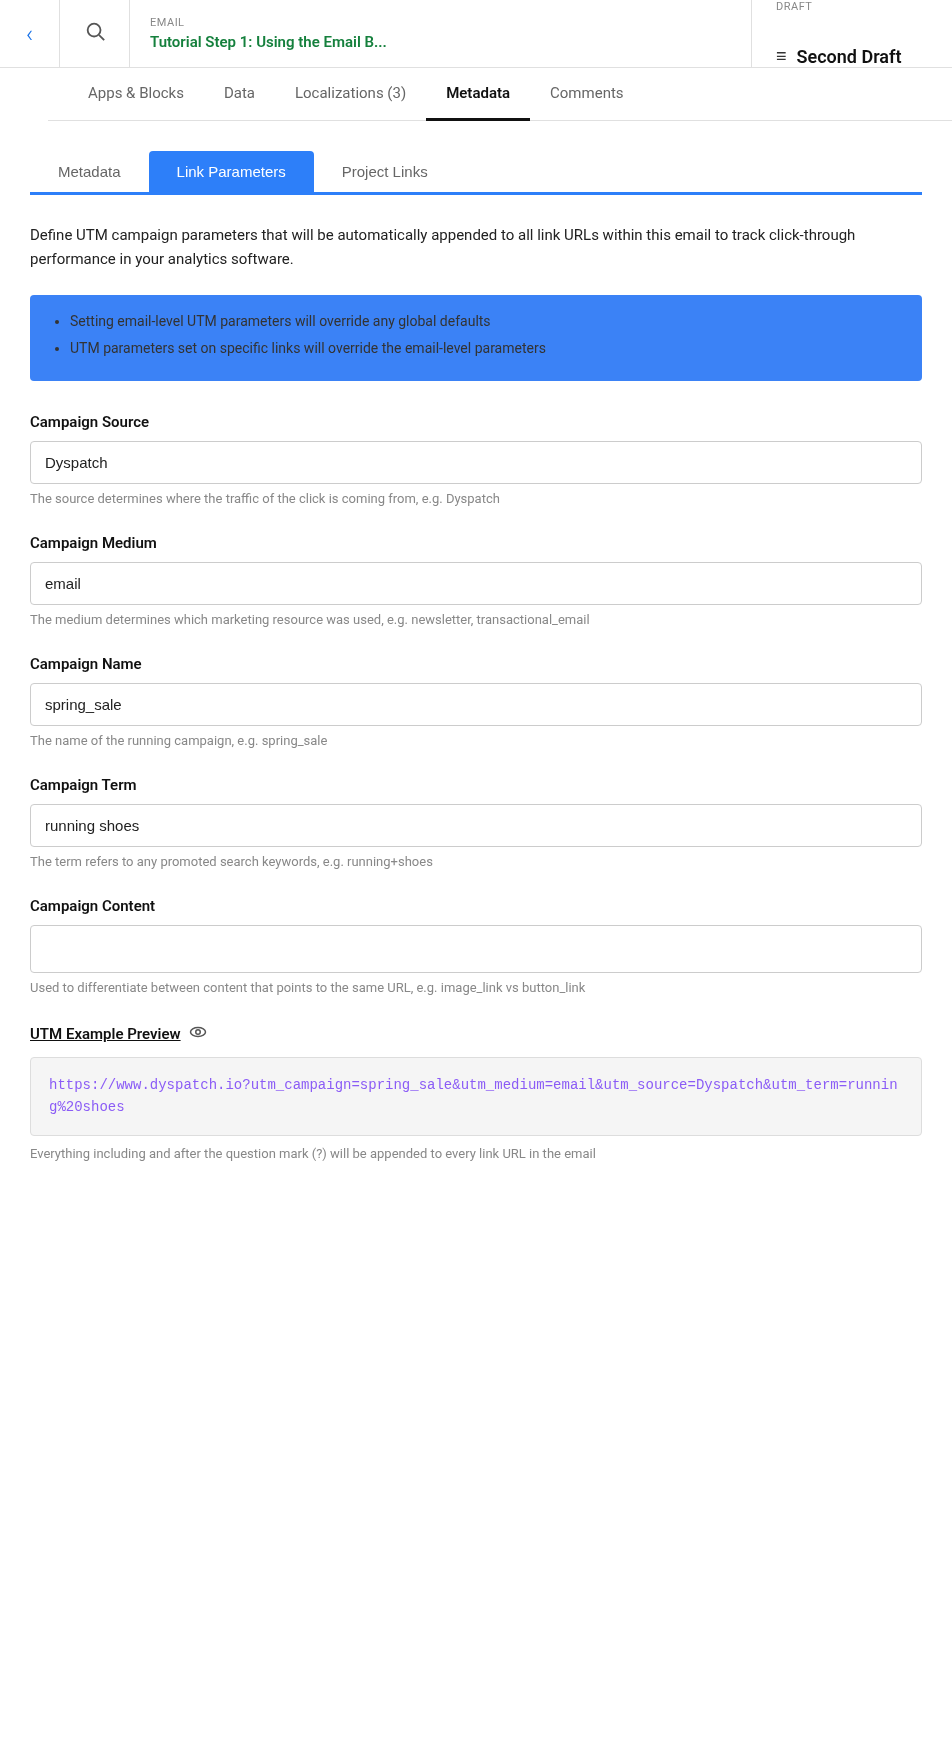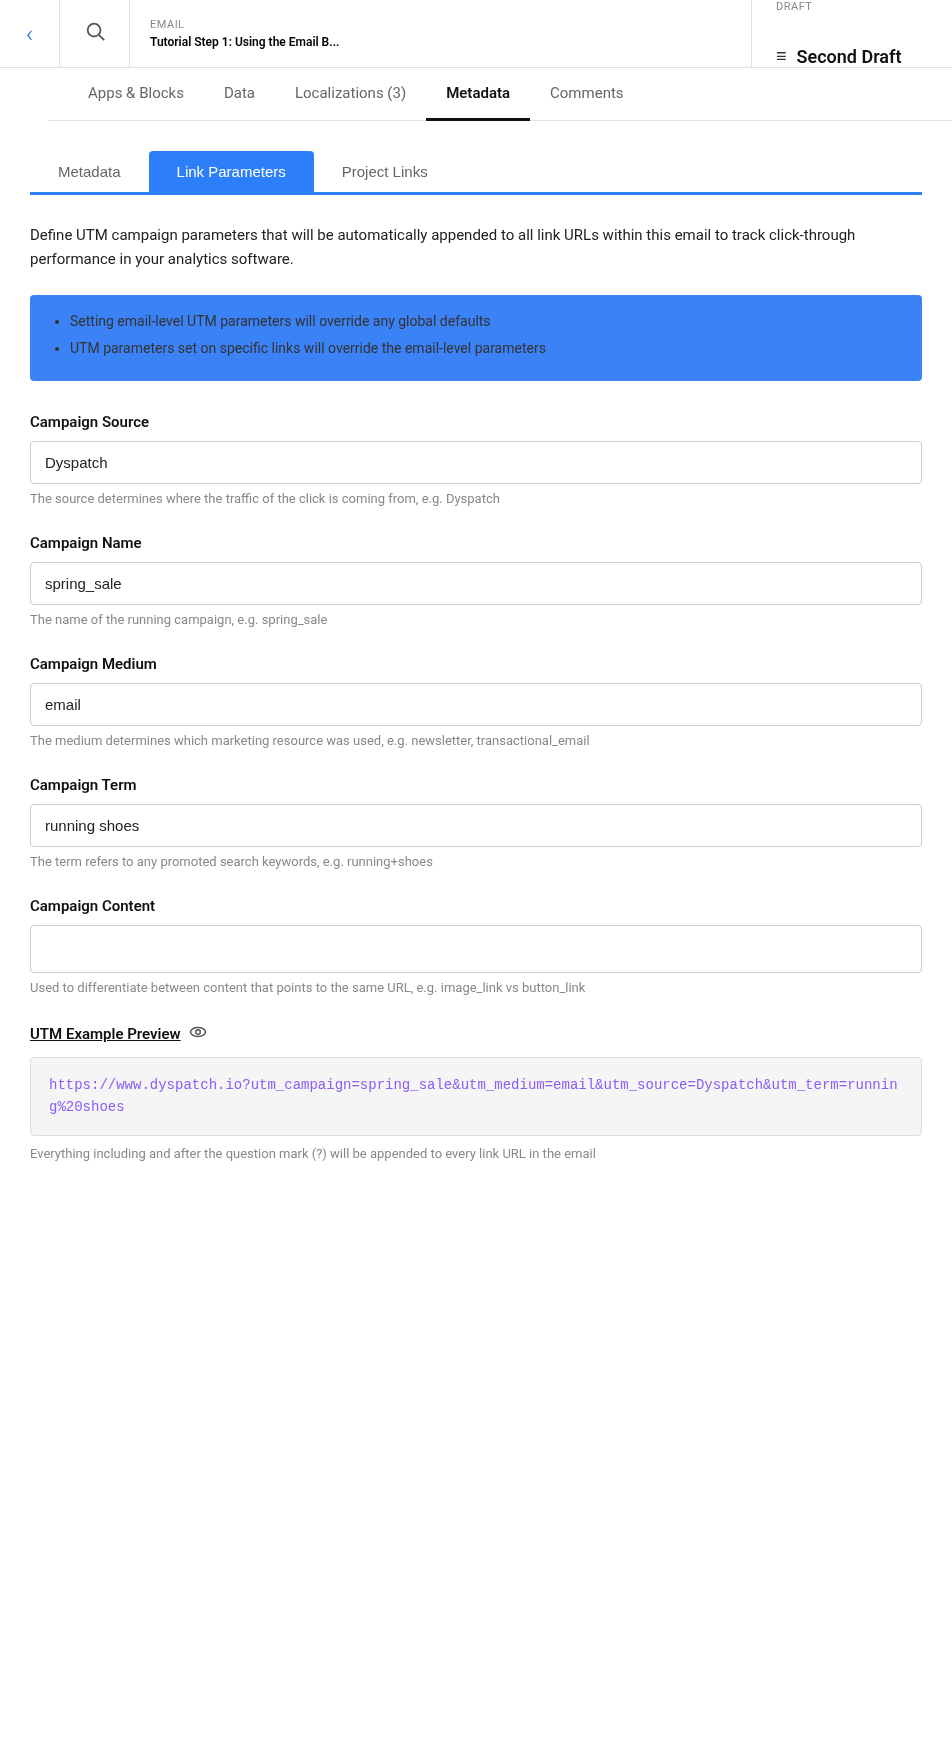--- a/index.html
+++ b/index.html
@@ -47,23 +47,23 @@
       border-right: 1px solid #e0e0e0;
     }
     .header-email-label {
       font-size: 11px;
       color: #888;
       text-transform: uppercase;
       letter-spacing: 0.5px;
       margin-bottom: 4px;
     }
     .header-email-title {
-      font-size: 12px;
-      font-weight: 600;
-      color: #000000;
+      font-size: 15px;
+      font-weight: 600;
+      color: #15803d;
     }
     .header-draft {
       display: flex;
       flex-direction: column;
       justify-content: center;
       padding: 0 24px;
       min-width: 200px;
       gap: 28px;
     }
     .header-draft-label {
@@ -275,29 +275,29 @@
     </ul>
   </div>
 
   <div class="field-group">
     <label class="field-label">Campaign Source</label>
     <input class="field-input" type="text" value="Dyspatch" style="">
     <p class="field-hint">The source determines where the traffic of the click is coming from, e.g. Dyspatch</p>
   </div>
 
   <div class="field-group">
+    <label class="field-label">Campaign Medium</label>
+    <input class="field-input" type="text" value="email" style="">
+    <p class="field-hint">The medium determines which marketing resource was used, e.g. newsletter, transactional_email</p>
+  </div>
+
+  <div class="field-group">
     <label class="field-label">Campaign Name</label>
     <input class="field-input" type="text" value="spring_sale" style="">
     <p class="field-hint">The name of the running campaign, e.g. spring_sale</p>
-  </div>
-
-  <div class="field-group">
-    <label class="field-label">Campaign Medium</label>
-    <input class="field-input" type="text" value="email" style="">
-    <p class="field-hint">The medium determines which marketing resource was used, e.g. newsletter, transactional_email</p>
   </div>
 
   <div class="field-group">
     <label class="field-label">Campaign Term</label>
     <input class="field-input" type="text" value="running shoes" style="">
     <p class="field-hint">The term refers to any promoted search keywords, e.g. running+shoes</p>
   </div>
 
   <div class="field-group">
     <label class="field-label">Campaign Content</label>

